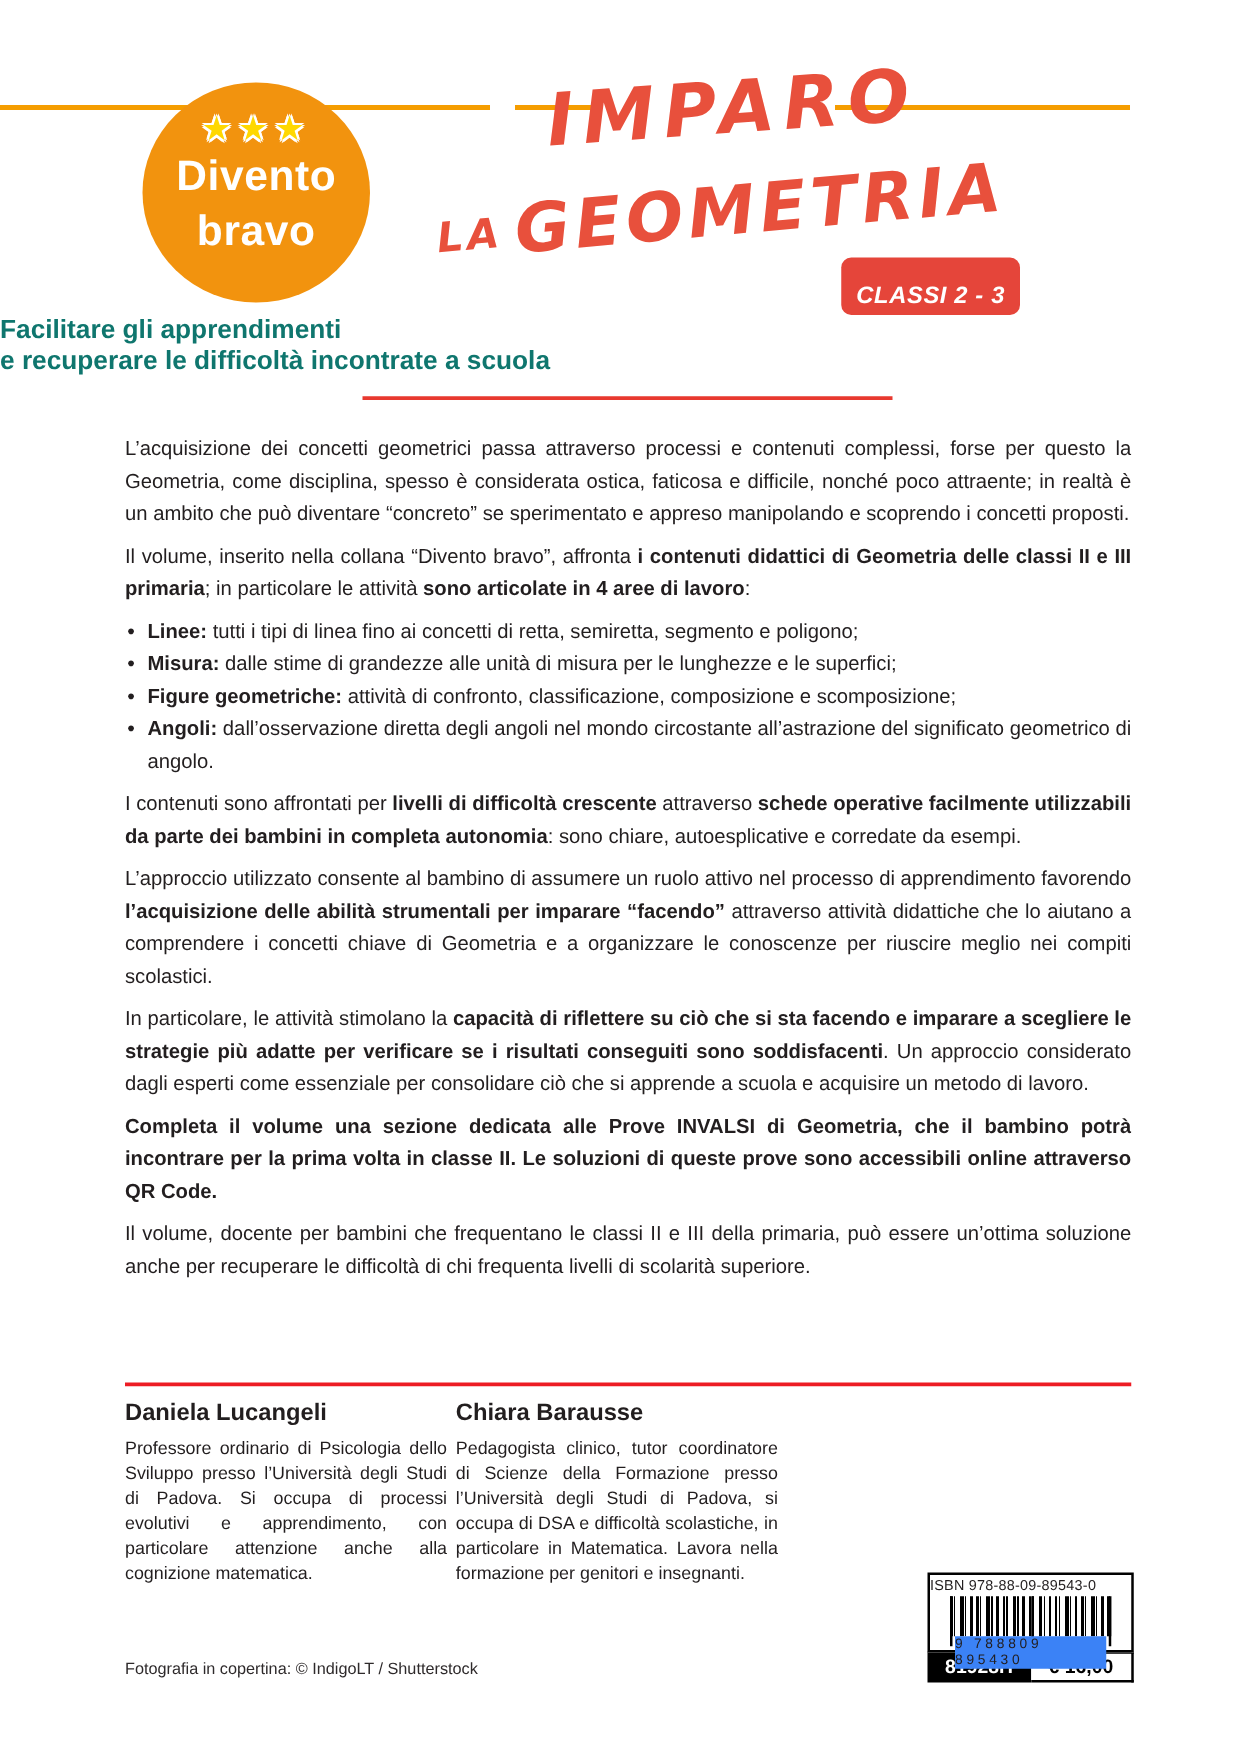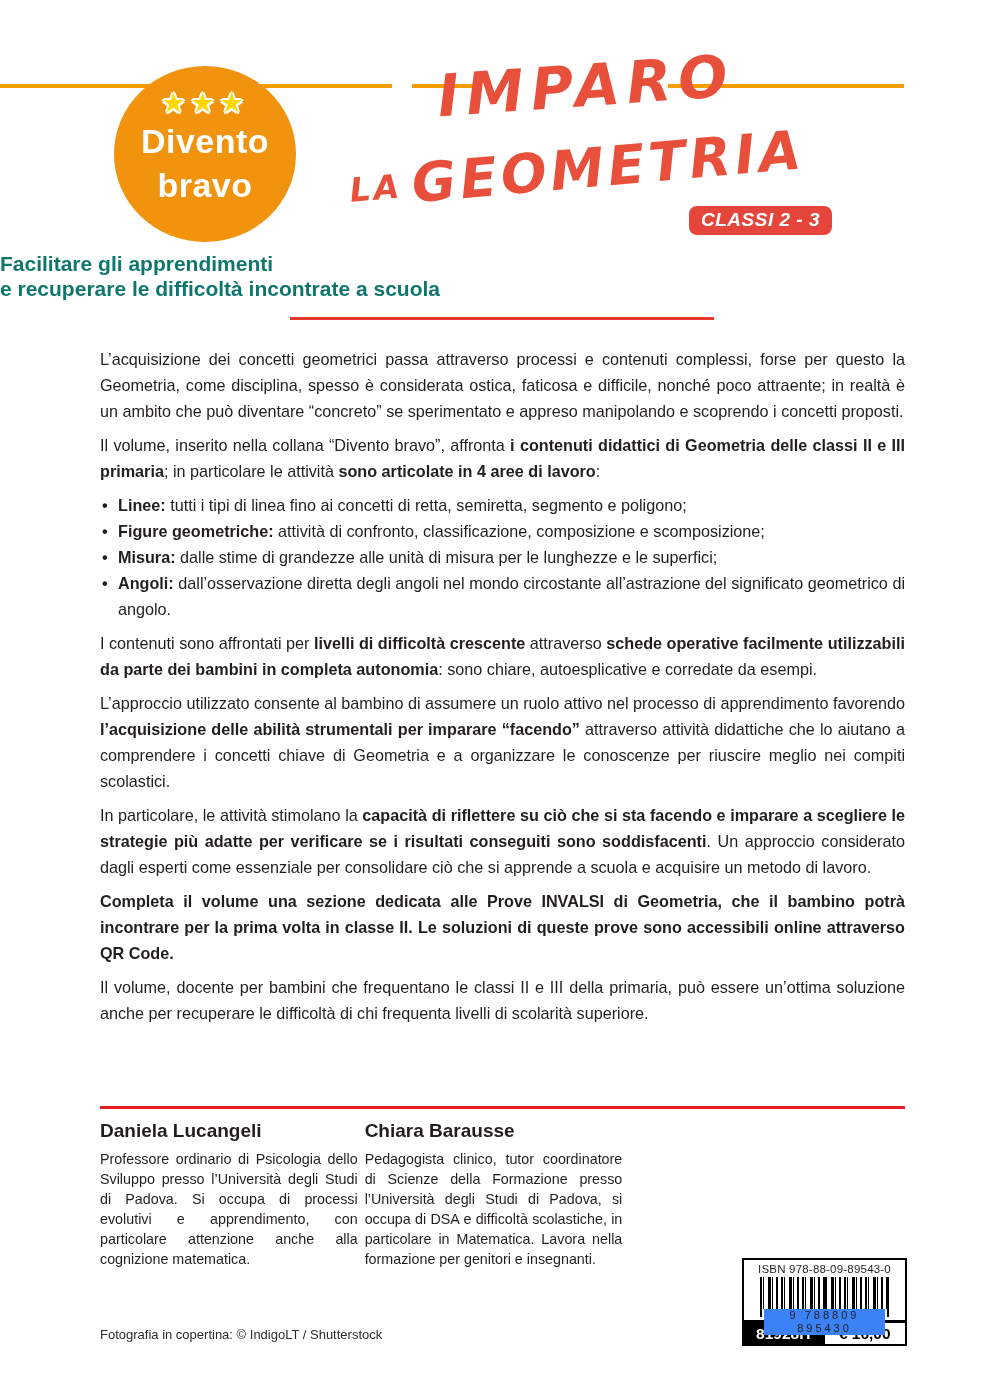--- a/index.html
+++ b/index.html
@@ -46,22 +46,21 @@
     color:var(--red-title);font-family:"DejaVu Sans", sans-serif;
     font-style:italic;font-weight:bold;font-size:54px;letter-spacing:4px;
     text-transform:uppercase;transform:rotate(-5deg);white-space:nowrap;
   }
   .title-line2 .la{font-size:33px;letter-spacing:3px;vertical-align:6px;margin-right:10px;}
 
   .classes-badge{
     position:absolute;left:673px;top:206px;z-index:4;
     background:var(--red-badge);color:#fff;border-radius:8px;
     font-weight:bold;font-style:italic;font-size:19px;letter-spacing:.5px;
-    padding:3px 12px 4px;
-    margin-left:16px;
+    padding:20px 12px 4px;
   }
   .subtitle{
     position:absolute;left:0;top:251px;width:1000px;text-align:left;
     font-weight:bold;font-size:21px;line-height:25px;color:#0f766e;
   }
   .subtitle-rule{position:absolute;left:290px;top:317px;width:424px;height:3px;background:var(--red-underline);}
 
   
   .body-text{
     position:absolute;left:100px;top:346px;width:805px;height:756px;overflow:hidden;
@@ -78,21 +77,21 @@
   .authors{
     position:absolute;left:100px;top:1118px;width:805px;
     display:grid;grid-template-columns:1fr 1fr 1.07fr;column-gap:7px;
   }
   .author h3{margin:2px 0 7px;font-size:19px;line-height:22px;}
   .author p{margin:0;font-size:14.3px;line-height:20px;text-align:justify;}
 
   
   .isbn-box{
     position:absolute;left:742px;top:1258px;width:165px;height:64px;
-    background:#fff;border:2px solid #000;text-align:center;z-index:2;
+    background:#fff;border:2px solid #000;z-index:2;
   }
   .isbn-label{font-size:11.5px;line-height:14px;margin-top:2px;letter-spacing:.2px;}
   .barcode{
     position:relative;height:32px;margin:1px 16px 0;
     background:repeating-linear-gradient(90deg,
       #000 0 2px,#fff 2px 3px,#000 3px 4px,#fff 4px 8px,
       #000 8px 11px,#fff 11px 12px,#000 12px 13px,#fff 13px 16px,
       #000 16px 18px,#fff 18px 21px);
   }
   .guard{position:absolute;top:0;width:2px;height:40px;background:#000;}
@@ -132,22 +131,22 @@
   <div>Facilitare gli apprendimenti</div>
   <div>e recuperare le difficoltà incontrate a scuola</div>
 </div>
 <div class="subtitle-rule"></div>
 
 <div class="body-text">
   <p><span>L’acquisizione dei concetti geometrici passa attraverso processi e contenuti complessi, forse per questo la Geometria, come disciplina, spesso è considerata ostica, faticosa e difficile, nonché poco attraente; in realtà è un ambito che può diventare “concreto” se sperimentato e appreso manipolando e scoprendo i concetti proposti.</span></p>
   <p><span>Il volume, inserito nella collana “Divento bravo”, affronta </span><b>i contenuti didattici di Geometria delle classi II e III primaria</b><span>; in particolare le attività </span><b>sono articolate in 4 aree di lavoro</b><span>:</span></p>
   <ul class="bullets">
     <li><b>Linee:</b><span> tutti i tipi di linea fino ai concetti di retta, semiretta, segmento e poligono;</span></li>
+    <li><b>Misura:</b><span> dalle stime di grandezze alle unità di misura per le lunghezze e le superfici;</span></li>
     <li><b>Figure geometriche:</b><span> attività di confronto, classificazione, composizione e scomposizione;</span></li>
-    <li><b>Misura:</b><span> dalle stime di grandezze alle unità di misura per le lunghezze e le superfici;</span></li>
     <li><b>Angoli:</b><span> dall’osservazione diretta degli angoli nel mondo circostante all’astrazione del significato geometrico di angolo.</span></li>
   </ul>
   <p><span>I contenuti sono affrontati per </span><b>livelli di difficoltà crescente</b><span> attraverso </span><b>schede operative facilmente utilizzabili da parte dei bambini in completa autonomia</b><span>: sono chiare, autoesplicative e corredate da esempi.</span></p>
   <p><span>L’approccio utilizzato consente al bambino di assumere un ruolo attivo nel processo di apprendimento favorendo </span><b>l’acquisizione delle abilità strumentali per imparare “facendo”</b><span> attraverso attività didattiche che lo aiutano a comprendere i concetti chiave di Geometria e a organizzare le conoscenze per riuscire meglio nei compiti scolastici.</span></p>
   <p><span>In particolare, le attività stimolano la </span><b>capacità di riflettere su ciò che si sta facendo e imparare a scegliere le strategie più adatte per verificare se i risultati conseguiti sono soddisfacenti</b><span>. Un approccio considerato dagli esperti come essenziale per consolidare ciò che si apprende a scuola e acquisire un metodo di lavoro.</span></p>
   <p class="bold-para"><b>Completa il volume una sezione dedicata alle Prove INVALSI di Geometria, che il bambino potrà incontrare per la prima volta in classe II. Le soluzioni di queste prove sono accessibili online attraverso QR Code.</b></p>
   <p><span>Il volume, docente per bambini che frequentano le classi II e III della primaria, può essere un’ottima soluzione anche per recuperare le difficoltà di chi frequenta livelli di scolarità superiore.</span></p>
 </div>
 
 <div class="authors-rule"></div>

